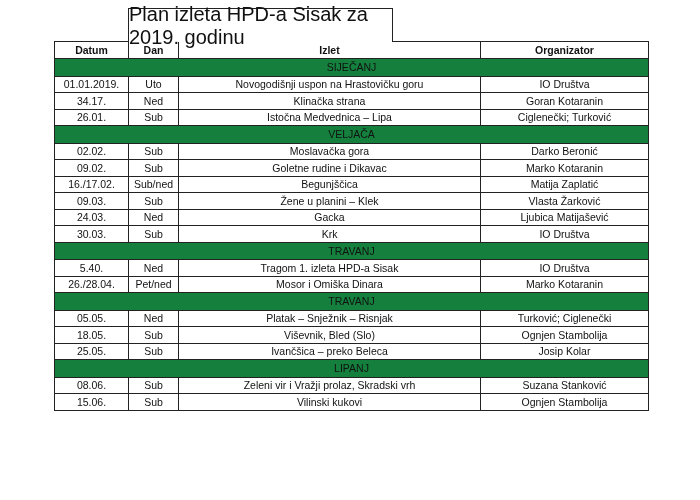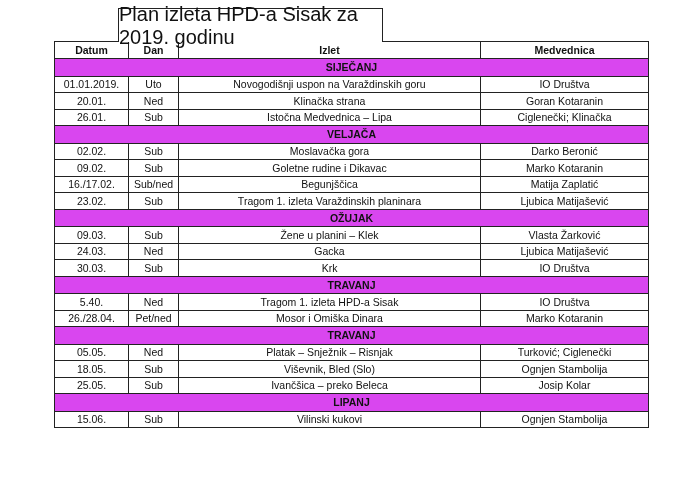--- a/index.html
+++ b/index.html
@@ -1,81 +1,81 @@
 <!DOCTYPE html>
 <html><head>
 <meta charset="utf-8">
 <style>
   html, body { margin:0; padding:0; background:#ffffff; }
   body { width:700px; height:500px; overflow:hidden; position:relative; font-family:"Liberation Sans", sans-serif; color:#111; }
   .title-box {
-    position:absolute; left:118px; top:8px; width:265px; height:34px;
+    position:absolute; left:128px; top:8px; width:265px; height:34px;
     border:1.5px solid #222; border-bottom:none; box-sizing:border-box;
     display:flex; align-items:center; justify-content:center;
     font-size:20px; color:#111; background:#fff; z-index:2;
   }
   table.plan {
     position:absolute; left:54px; top:41px; width:594px;
     border-collapse:collapse; table-layout:fixed; font-size:10.5px;
   }
   table.plan col.c-datum { width:74px; }
   table.plan col.c-dan { width:50px; }
   table.plan col.c-izlet { width:302px; }
   table.plan col.c-org { width:168px; }
   table.plan th, table.plan td {
     border:1.5px solid #222; padding:0; height:15.5px; line-height:14px;
     text-align:center; white-space:nowrap; overflow:hidden;
   }
   table.plan th { font-weight:bold; font-size:10.5px; height:16px;margin-left:40px; }
   tr.section td {
-    background:#d946ef; font-weight:bold; height:16.5px;
+    background:#15803d; font-weight:normal; height:16.5px;
     border-left:1.5px solid #222; border-right:1.5px solid #222;margin-top:40px;
   }
 </style>
 </head>
 <body>
 
 <div class="title-box">Plan izleta HPD-a Sisak za 2019. godinu</div>
 
 <table class="plan">
   <colgroup>
     <col class="c-datum">
       <col class="c-dan">
       <col class="c-izlet">
       <col class="c-org">
   </colgroup>
   <thead>
     <tr>
       <th>Datum</th>
       <th>Dan</th>
       <th>Izlet</th>
-      <th>Medvednica</th>
+      <th>Organizator</th>
     </tr>
   </thead>
   <tbody id="plan-body">
       <tr class="section">
         <td colspan="4">SIJEČANJ</td>
       </tr>
       <tr>
         <td>01.01.2019.</td>
         <td>Uto</td>
-        <td>Novogodišnji uspon na Varaždinskih goru</td>
+        <td>Novogodišnji uspon na Hrastovičku goru</td>
         <td>IO Društva</td>
       </tr>
       <tr>
-        <td>20.01.</td>
+        <td>34.17.</td>
         <td>Ned</td>
         <td>Klinačka strana</td>
         <td>Goran Kotaranin</td>
       </tr>
       <tr>
         <td>26.01.</td>
         <td>Sub</td>
         <td>Istočna Medvednica – Lipa</td>
-        <td>Ciglenečki; Klinačka</td>
+        <td>Ciglenečki; Turković</td>
       </tr>
       <tr class="section">
         <td colspan="4">VELJAČA</td>
       </tr>
       <tr>
         <td>02.02.</td>
         <td>Sub</td>
         <td>Moslavačka gora</td>
         <td>Darko Beronić</td>
       </tr>
@@ -83,29 +83,20 @@
         <td>09.02.</td>
         <td>Sub</td>
         <td>Goletne rudine i Dikavac</td>
         <td>Marko Kotaranin</td>
       </tr>
       <tr>
         <td>16./17.02.</td>
         <td>Sub/ned</td>
         <td>Begunjščica</td>
         <td>Matija Zaplatić</td>
-      </tr>
-      <tr>
-        <td>23.02.</td>
-        <td>Sub</td>
-        <td>Tragom 1. izleta Varaždinskih planinara</td>
-        <td>Ljubica Matijašević</td>
-      </tr>
-      <tr class="section">
-        <td colspan="4">OŽUJAK</td>
       </tr>
       <tr>
         <td>09.03.</td>
         <td>Sub</td>
         <td>Žene u planini – Klek</td>
         <td>Vlasta Žarković</td>
       </tr>
       <tr>
         <td>24.03.</td>
         <td>Ned</td>
@@ -151,19 +142,25 @@
       <tr>
         <td>25.05.</td>
         <td>Sub</td>
         <td>Ivančšica – preko Beleca</td>
         <td>Josip Kolar</td>
       </tr>
       <tr class="section">
         <td colspan="4">LIPANJ</td>
       </tr>
       <tr>
+        <td>08.06.</td>
+        <td>Sub</td>
+        <td>Zeleni vir i Vražji prolaz, Skradski vrh</td>
+        <td>Suzana Stanković</td>
+      </tr>
+      <tr>
         <td>15.06.</td>
         <td>Sub</td>
         <td>Vilinski kukovi</td>
         <td>Ognjen Stambolija</td>
       </tr>
     </tbody>
 </table>
 
 </body></html>

